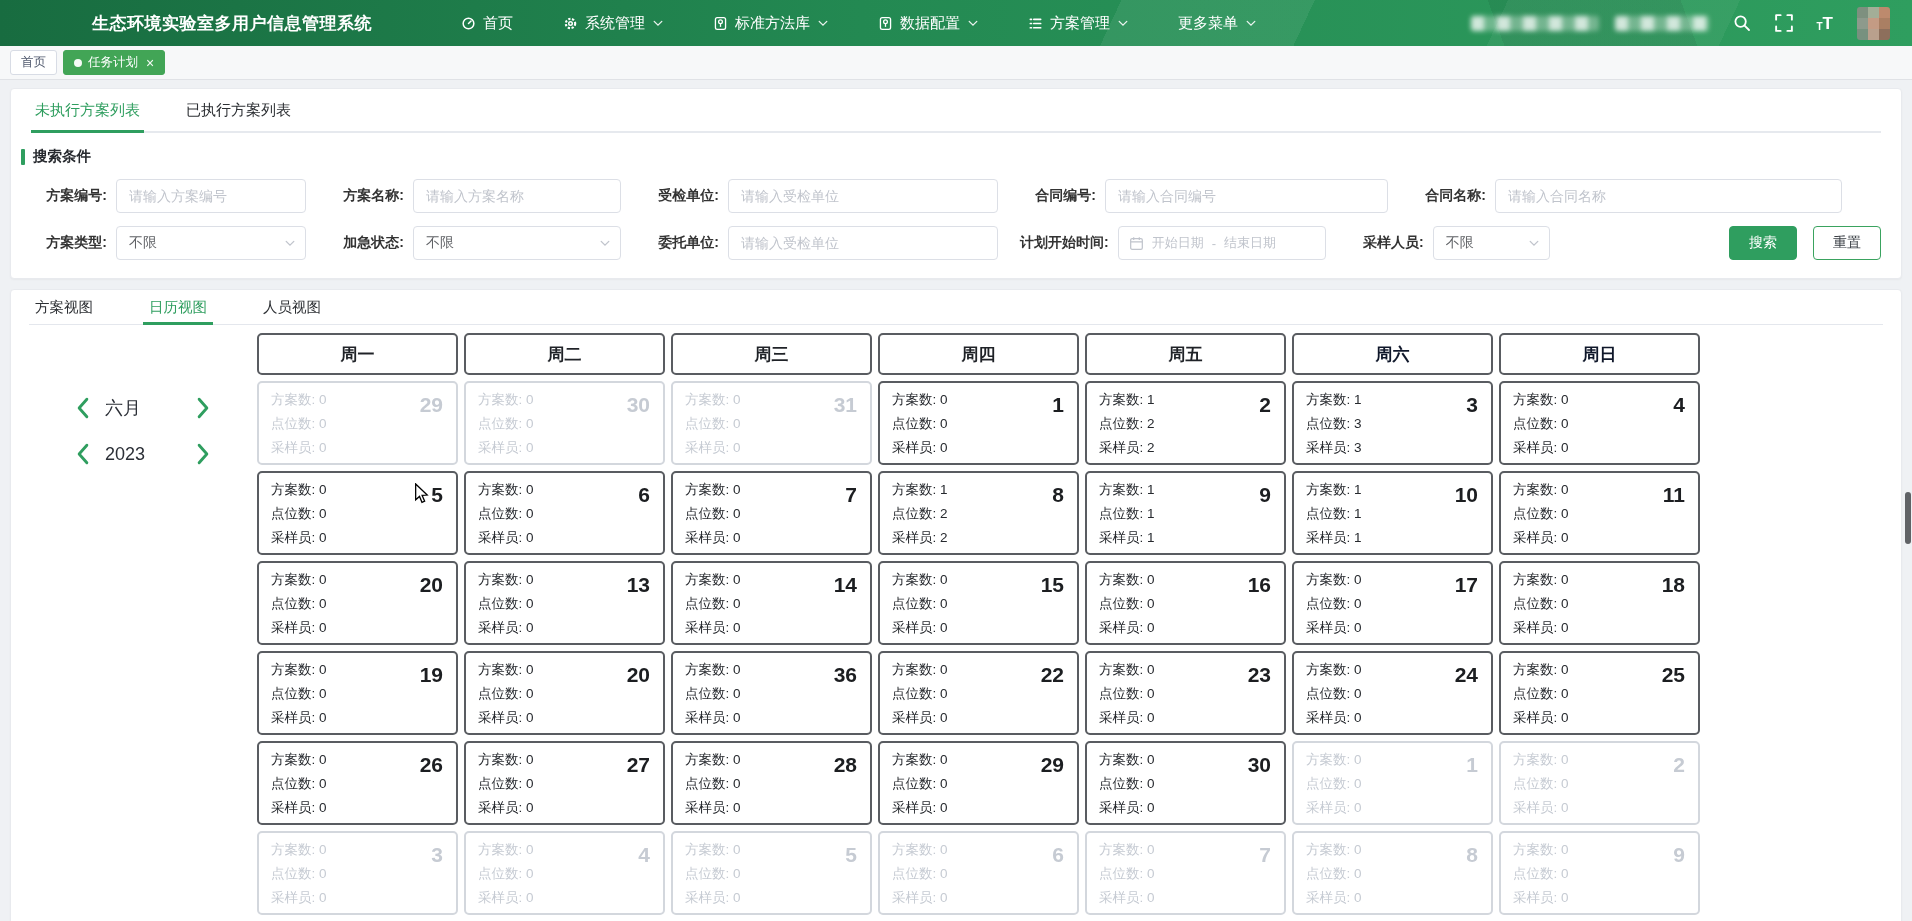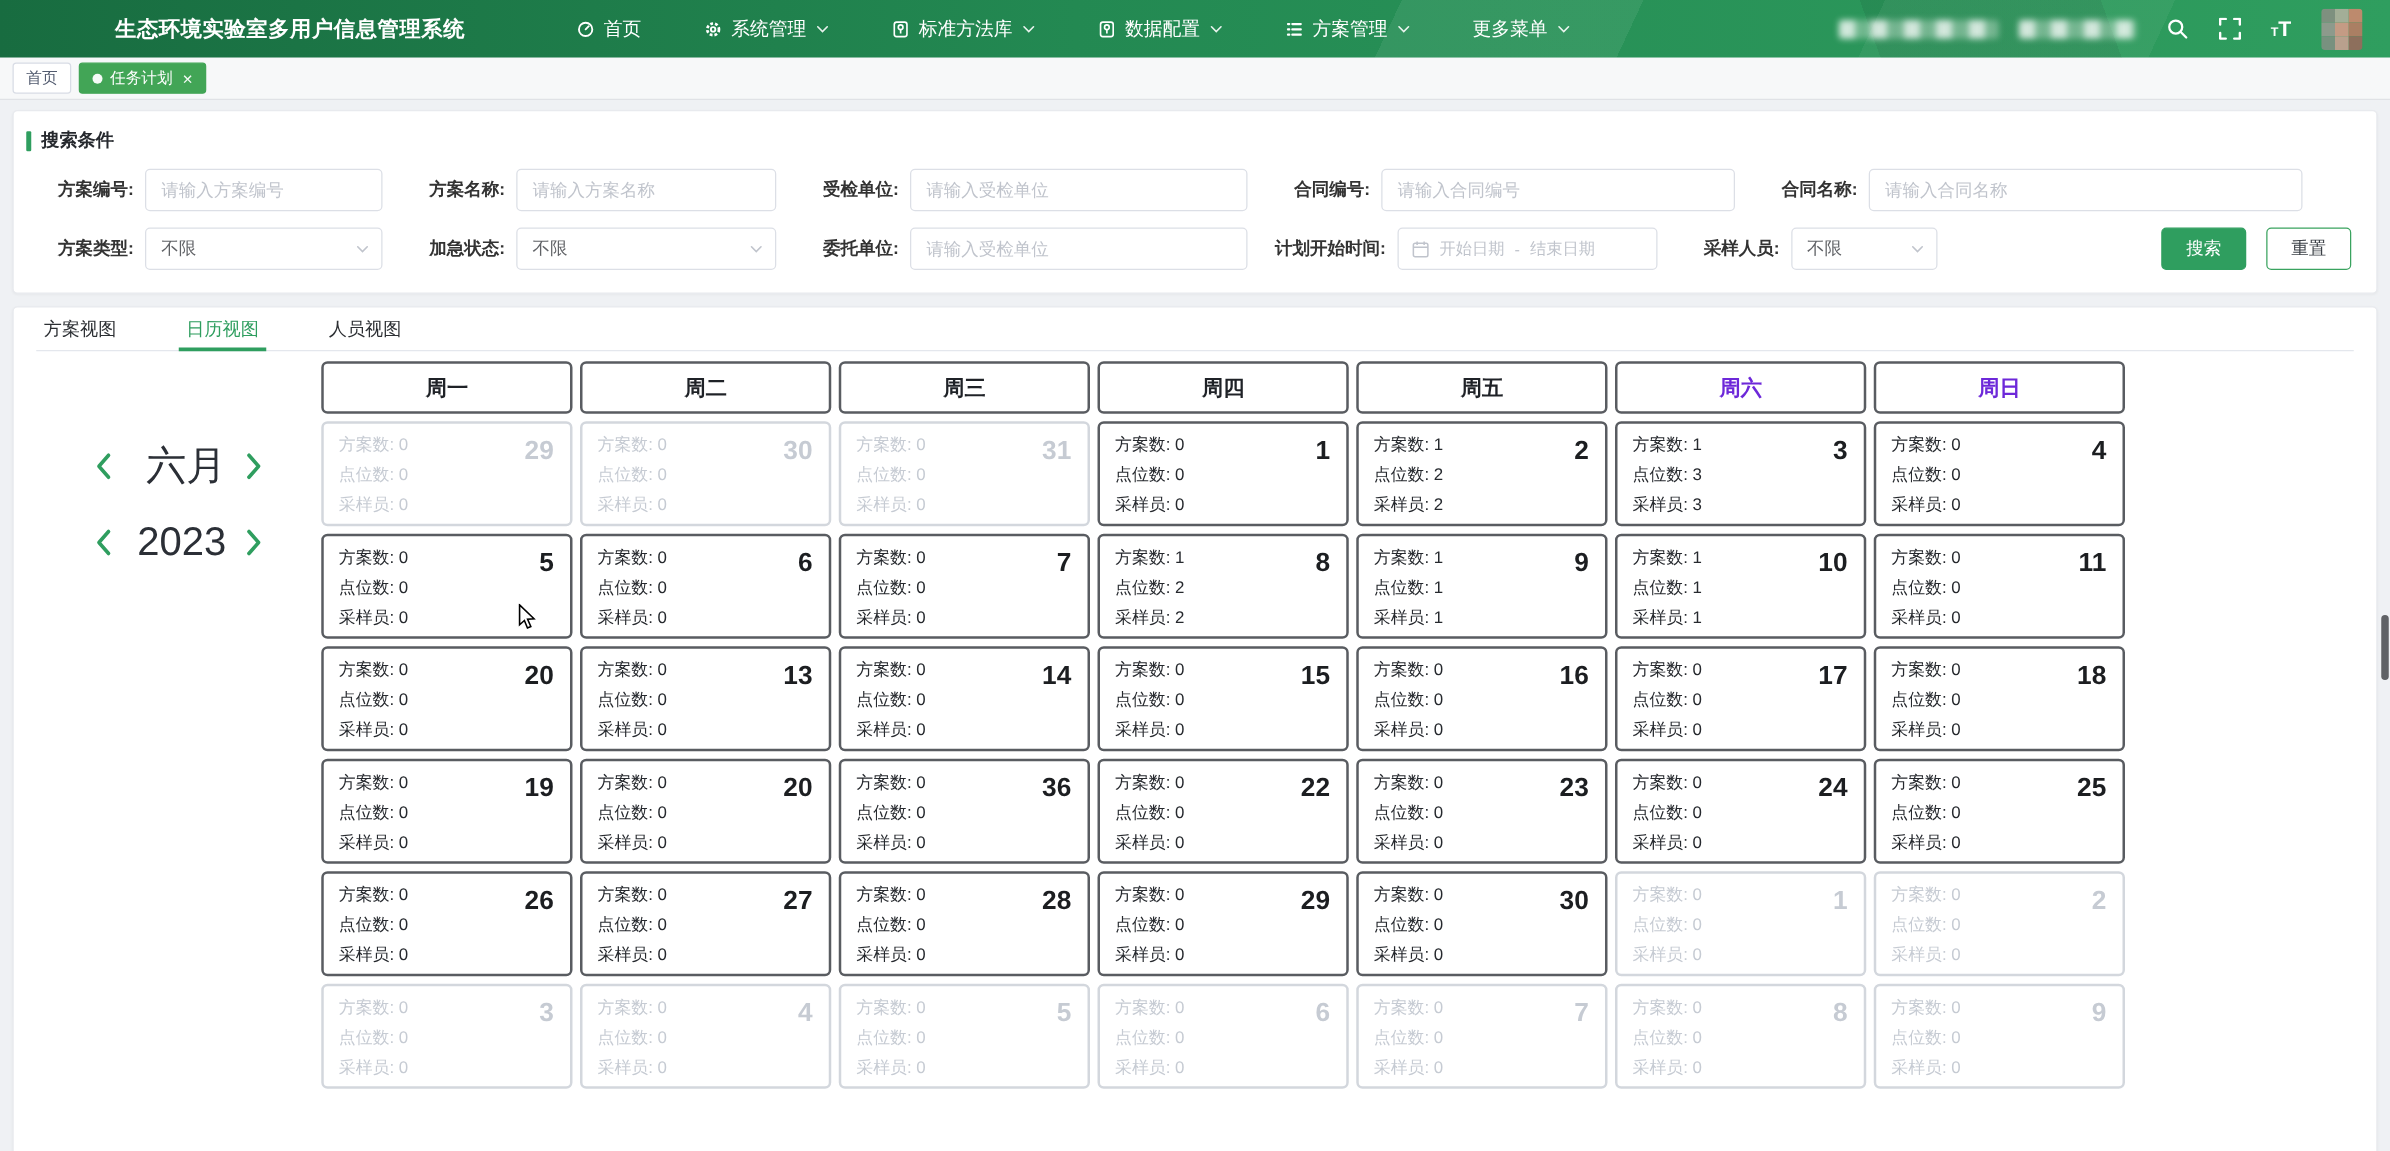--- a/index.html
+++ b/index.html
@@ -77,26 +77,26 @@
   
   .view-tabs{ display:flex; height:35px; align-items:center; border-bottom:1px solid #e4e7ed; }
   .vtab{ font-size:14.5px; color:#2c2f33; margin-right:44px; position:relative; height:100%; display:flex; align-items:center; padding:0 6px; cursor:pointer; }
   .vtab.active{ color:#2f9e5f; }
   .vtab.active::after{ content:""; position:absolute; left:0; right:0; bottom:-1px; height:3px; background:#2f9e5f; }
 
   
   .cal-body{ display:flex; padding-top:8px; }
   .month-nav{ width:228px; padding-top:62px; display:flex; flex-direction:column; gap:20px; align-items:center; }
   .nav-line{ display:flex; align-items:center; gap:12px; }
-  .nav-line .lbl{ font-size:32px; color:#2b2f36; min-width:76px; text-align:right; }
+  .nav-line .lbl{ font-size:18px; color:#2b2f36; min-width:76px; text-align:left; }
   .chev{ background:none; border:none; padding:2px; cursor:pointer; display:flex; color:#2f9e5f; }
   .cal-grid{ display:grid; grid-template-columns:repeat(7,201px); grid-template-rows:42px repeat(6,84px); gap:6px; }
   .cal-head{ border:2px solid #595c61; border-radius:5px; display:flex; align-items:center; justify-content:center;
     font-size:17px; font-weight:700; color:#1f2227; background:#fff; }
-  .cal-head.weekend{ color:#6d28d9; }
+  .cal-head.weekend{ color:#0f172a; }
   .cal-cell{ border:2px solid #595c61; border-radius:5px; background:#fff; position:relative; padding:5px 10px 5px 12px; cursor:pointer; }
   .cal-cell .metric{ font-size:13.5px; line-height:24px; color:#26292e; white-space:nowrap; }
   .cal-cell .day-num{ position:absolute; top:10px; right:13px; font-size:21px; font-weight:700; color:#1c1e21; }
   .cal-cell.other{ border-color:#d3d7dd; }
   .cal-cell.other .metric, .cal-cell.other .day-num{ color:#c6cbd3; }
 
   .mouse-cursor{ position:absolute; left:414px; top:483px; z-index:50; pointer-events:none; }
   .scroll-thumb{ position:absolute; right:1px; top:492px; width:6px; height:52px; background:#606266; border-radius:3px; z-index:60; cursor:pointer; }
 </style>
 </head>
@@ -219,20 +219,24 @@
         <span>首页</span>
       </div>
       <div class="wtab active">
         <span class="dot"></span>
         <span>任务计划</span>
         <span class="close">×</span>
       </div>
     </div>
 
   <section class="card search-card">
+    <div class="list-tabs" id="list-tabs">
+        <div class="ltab active">未执行方案列表</div>
+        <div class="ltab">已执行方案列表</div>
+      </div>
     <div class="section-head">
       <span class="green-bar"></span>
       <span>搜索条件</span>
     </div>
     <div class="form-row">
       <div class="row-fields" id="form-row1">
           <div class="field">
             <label>方案编号:</label>
             <input class="ctl r1c0" type="text" placeholder="请输入方案编号" style="">
           </div>

